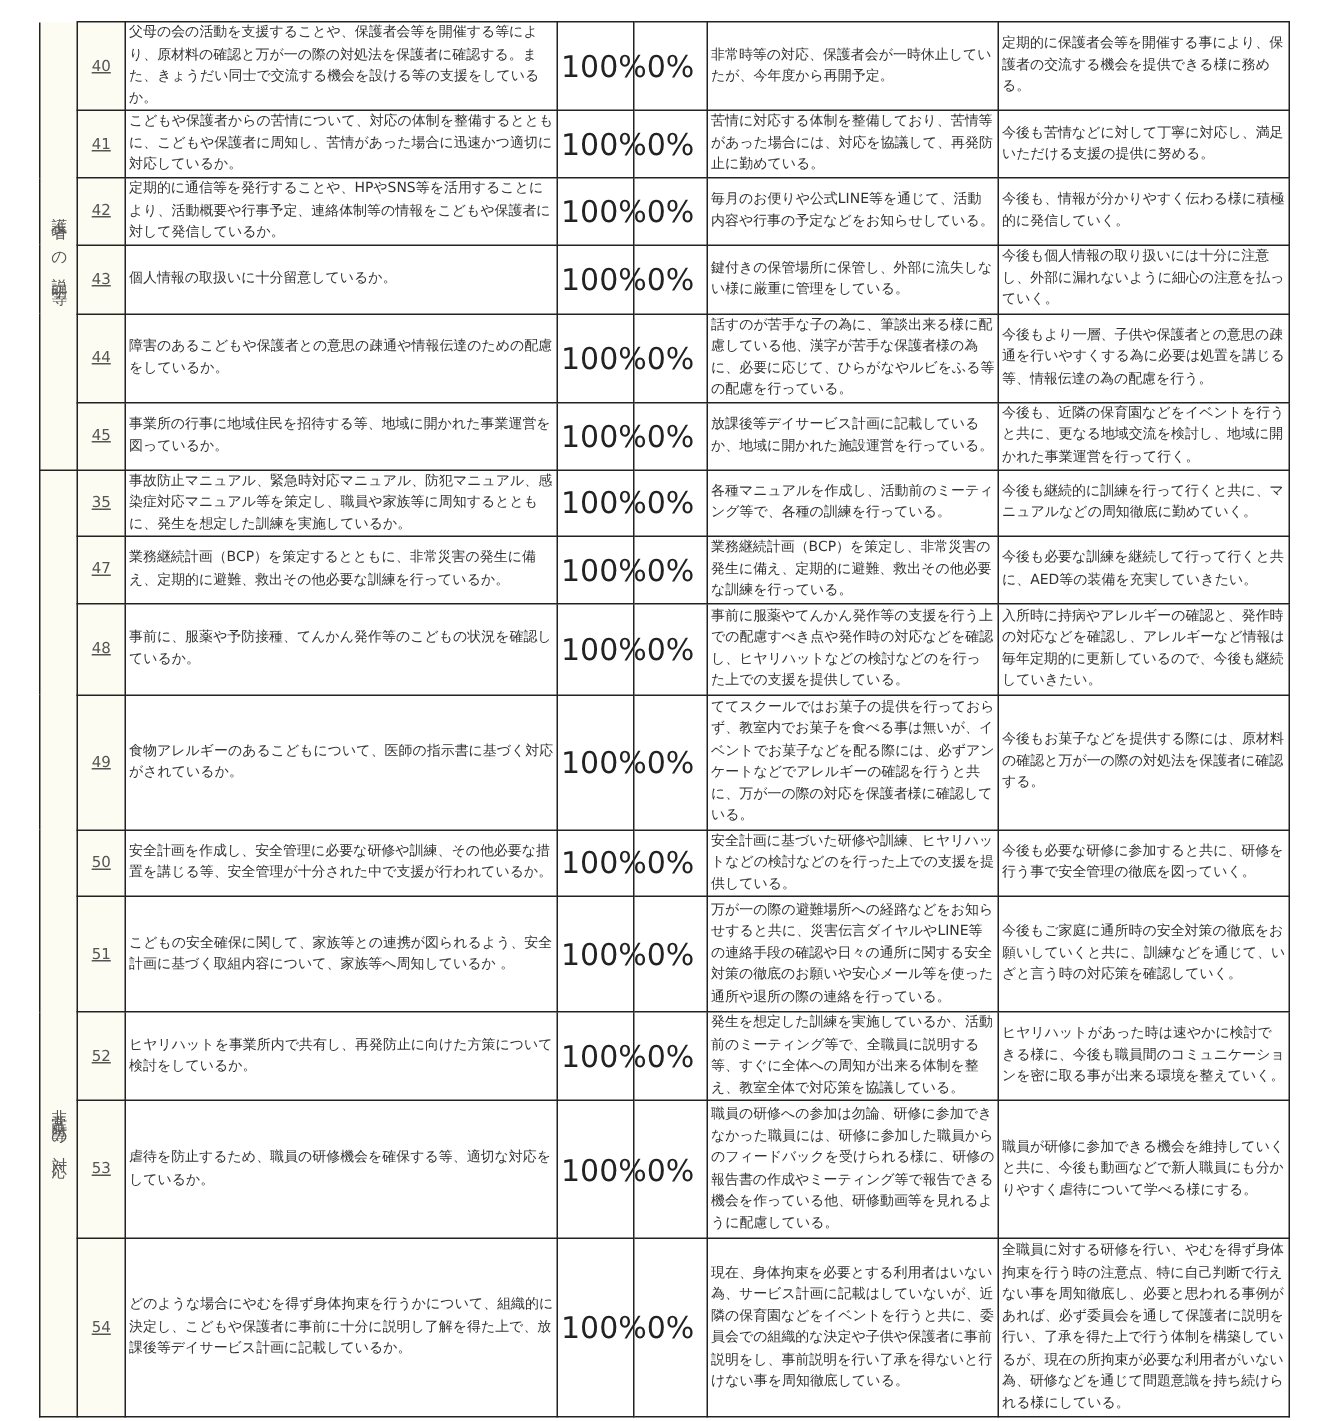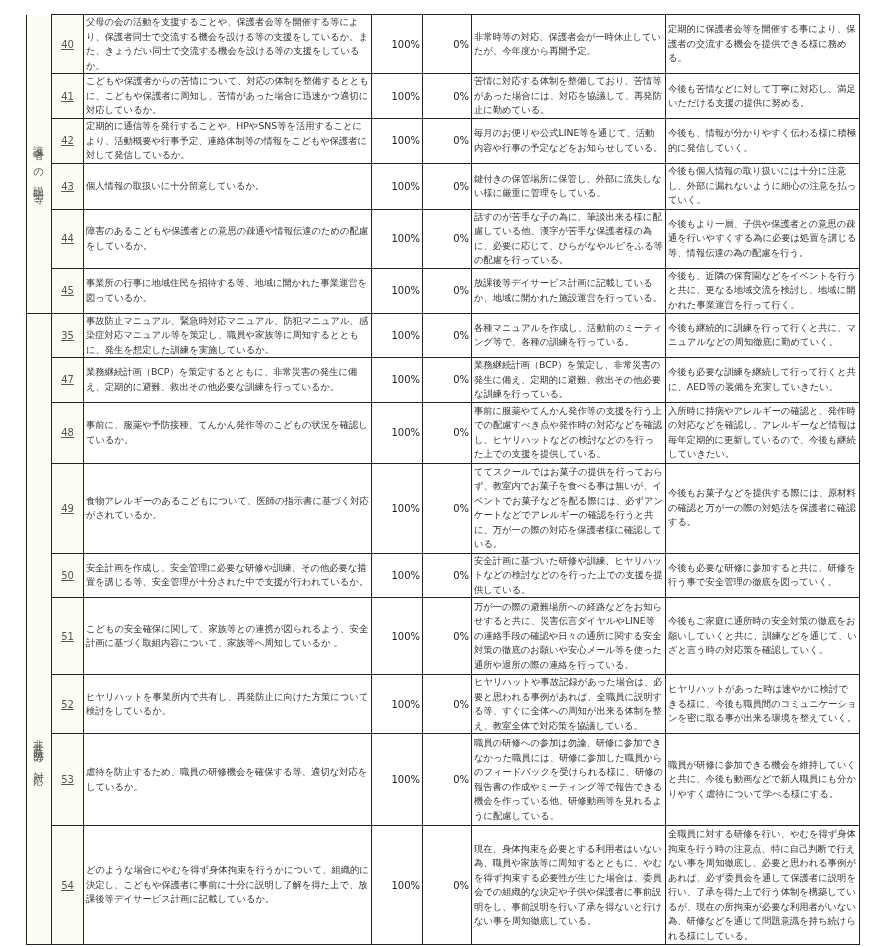--- a/index.html
+++ b/index.html
@@ -9,21 +9,21 @@
                table-layout:fixed; width:833px; }
   table.eval td { border:1.5px solid #222; padding:0 2px; vertical-align:middle;
                   background:#fff; }
   td.cat { background:#fdfcf3 !important; border-top:none; text-align:center;
            vertical-align:top; padding:0; }
   td.cat.first { border-top:none; }
   .cat-label { writing-mode:vertical-rl; text-orientation:upright; font-size:10.5px;
                color:#555; letter-spacing:4px; margin:0 auto; display:inline-block; }
   td.num { text-align:center; font-size:10px; color:#555; background:#fdfcf3 !important;text-decoration:underline; }
   td.q { font-size:9.3px; line-height:14.5px; color:#333; }
-  td.pct { text-align:right; font-size:10px; color:#222; }
+  td.pct { text-align:center; font-size:20px; color:#222; }
   td.txt { font-size:9.3px; line-height:14.5px; color:#333; }
   .cat-wrap-1 { padding-top:4px; }
   .cat-wrap-2 { padding-top:248px; }
 </style>
 </head>
 <body>
 
 <table class="eval">
   <colgroup>
     <col style="width:25px">
@@ -33,21 +33,21 @@
     <col style="width:49px">
     <col style="width:194px">
     <col style="width:194px">
   </colgroup>
   <tbody id="tbody">
       <tr style="height: 57px;">
         <td class="cat first" rowspan="6">
           <div class="cat-wrap-1"><span class="cat-label">護者への説明等</span></div>
         </td>
         <td class="num">40</td>
-        <td class="q">父母の会の活動を支援することや、保護者会等を開催する等により、保護者同士で交流する機会を設ける等の支援をしているか。また、きょうだい同士で交流する機会を設ける等の支援をしているか。</td>
+        <td class="q">父母の会の活動を支援することや、保護者会等を開催する等により、原材料の確認と万が一の際の対処法を保護者に確認する。また、きょうだい同士で交流する機会を設ける等の支援をしているか。</td>
         <td class="pct">100%</td>
         <td class="pct">0%</td>
         <td class="txt">非常時等の対応、保護者会が一時休止していたが、今年度から再開予定。</td>
         <td class="txt">定期的に保護者会等を開催する事により、保護者の交流する機会を提供できる様に務める。</td>
       </tr>
       <tr style="height: 45px;">
         <td class="num">41</td>
         <td class="q">こどもや保護者からの苦情について、対応の体制を整備するとともに、こどもや保護者に周知し、苦情があった場合に迅速かつ適切に対応しているか。</td>
         <td class="pct">100%</td>
         <td class="pct">0%</td>
@@ -135,33 +135,33 @@
         <td class="pct">100%</td>
         <td class="pct">0%</td>
         <td class="txt">万が一の際の避難場所への経路などをお知らせすると共に、災害伝言ダイヤルやLINE等の連絡手段の確認や日々の通所に関する安全対策の徹底のお願いや安心メール等を使った通所や退所の際の連絡を行っている。</td>
         <td class="txt">今後もご家庭に通所時の安全対策の徹底をお願いしていくと共に、訓練などを通じて、いざと言う時の対応策を確認していく。</td>
       </tr>
       <tr style="height: 55px;">
         <td class="num">52</td>
         <td class="q">ヒヤリハットを事業所内で共有し、再発防止に向けた方策について検討をしているか。</td>
         <td class="pct">100%</td>
         <td class="pct">0%</td>
-        <td class="txt">ヒヤリハットや事故記録があった場合は、必要と思われる事例があれば、全職員に説明する等、すぐに全体への周知が出来る体制を整え、教室全体で対応策を協議している。</td>
+        <td class="txt">発生を想定した訓練を実施しているか、活動前のミーティング等で、全職員に説明する等、すぐに全体への周知が出来る体制を整え、教室全体で対応策を協議している。</td>
         <td class="txt">ヒヤリハットがあった時は速やかに検討できる様に、今後も職員間のコミュニケーションを密に取る事が出来る環境を整えていく。</td>
       </tr>
       <tr style="height: 92px;">
         <td class="num">53</td>
         <td class="q">虐待を防止するため、職員の研修機会を確保する等、適切な対応をしているか。</td>
         <td class="pct">100%</td>
         <td class="pct">0%</td>
         <td class="txt">職員の研修への参加は勿論、研修に参加できなかった職員には、研修に参加した職員からのフィードバックを受けられる様に、研修の報告書の作成やミーティング等で報告できる機会を作っている他、研修動画等を見れるように配慮している。</td>
         <td class="txt">職員が研修に参加できる機会を維持していくと共に、今後も動画などで新人職員にも分かりやすく虐待について学べる様にする。</td>
       </tr>
       <tr style="height: 119px;">
         <td class="num">54</td>
         <td class="q">どのような場合にやむを得ず身体拘束を行うかについて、組織的に決定し、こどもや保護者に事前に十分に説明し了解を得た上で、放課後等デイサービス計画に記載しているか。</td>
         <td class="pct">100%</td>
         <td class="pct">0%</td>
-        <td class="txt">現在、身体拘束を必要とする利用者はいない為、職員や家族等に周知するとともに、やむを得ず拘束する必要性が生じた場合は、委員会での組織的な決定や子供や保護者に事前説明をし、事前説明を行い了承を得ないと行けない事を周知徹底している。</td>
+        <td class="txt">現在、身体拘束を必要とする利用者はいない為、サービス計画に記載はしていないが、近隣の保育園などをイベントを行うと共に、委員会での組織的な決定や子供や保護者に事前説明をし、事前説明を行い了承を得ないと行けない事を周知徹底している。</td>
         <td class="txt">全職員に対する研修を行い、やむを得ず身体拘束を行う時の注意点、特に自己判断で行えない事を周知徹底し、必要と思われる事例があれば、必ず委員会を通して保護者に説明を行い、了承を得た上で行う体制を構築しているが、現在の所拘束が必要な利用者がいない為、研修などを通じて問題意識を持ち続けられる様にしている。</td>
       </tr>
     </tbody>
 </table>
 
 </body></html>

